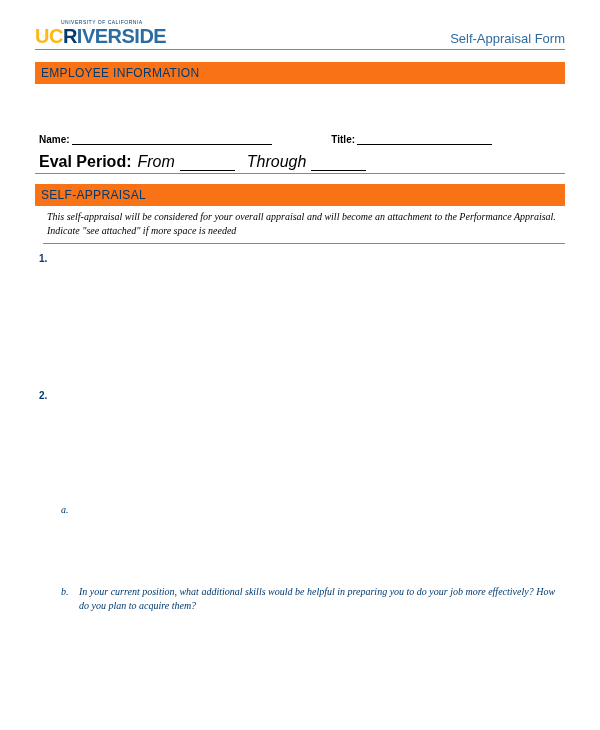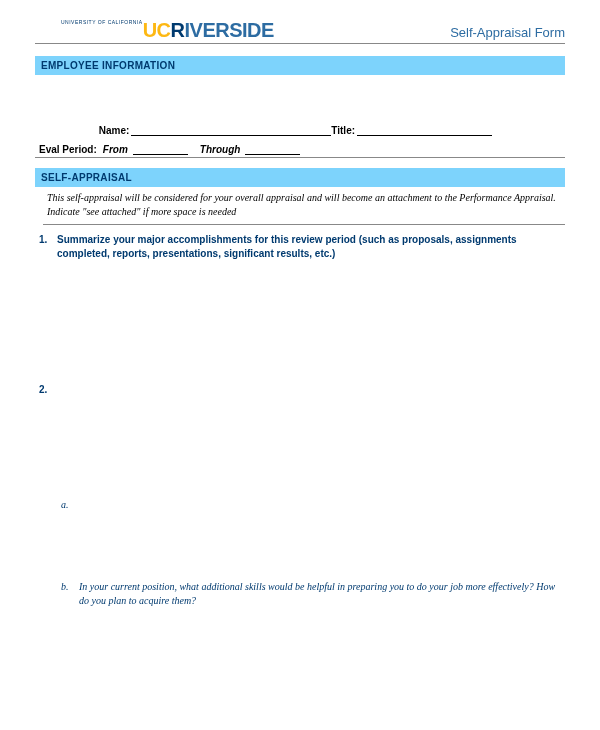--- a/index.html
+++ b/index.html
@@ -16,21 +16,21 @@
   .header-row {
     display: flex;
     justify-content: space-between;
     align-items: flex-end;
     border-bottom: 1px solid #888;
     padding-bottom: 3px;
     margin-bottom: 12px;
   }
   .logo {
     display: flex;
-    flex-direction: row;
+    flex-direction: column;
     line-height: 1;
   }
   .logo-top {
     font-size: 5px;
     color: #003a6f;
     letter-spacing: 0.5px;
     margin-bottom: 1px;
     padding-left: 26px;
   }
   .logo-main {
@@ -40,24 +40,24 @@
   }
   .logo-uc { color: #fdb813; }
   .logo-r { color: #003a6f; }
   .logo-rest { color: #2d6ca2; }
   .form-title {
     color: #2d6ca2;
     font-size: 13px;
     font-weight: normal;
   }
   .section-bar {
-    background: #7dd3fc;
+    background: #f97316;
     color: #003a6f;
-    font-weight: bold;
-    font-size: 10px;
+    font-weight: normal;
+    font-size: 12px;
     padding: 4px 6px;
     letter-spacing: 0.3px;
   }
   .fields {
     display: flex;
     flex-wrap: wrap;
     border-bottom: 1px solid #888;
     padding: 6px 4px 2px 4px;
     row-gap: 8px;
   }
@@ -69,28 +69,28 @@
     display: flex;
     align-items: flex-end;
     font-size: 10px;
   }
   .field-label { font-weight: bold; white-space: nowrap; }
   .blank {
     border-bottom: 1px solid #000;
     height: 11px;
     margin-left: 2px;
   }
-  .field.name { flex: 0 0 56%; justify-content: flex-end; }
+  .field.name { flex: 0 0 56%; }
   .field.name .blank { flex: 1; max-width: 200px; }
   .field.title { flex: 0 0 44%; margin-top: 44px; }
   .field.title .blank { flex: 1; max-width: 135px; }
   .field.dept { flex: 0 0 52%; }
   .field.dept .blank { flex: 1; max-width: 200px; }
-  .field.eval { flex: 0 0 48%; font-size: 10px; }
-  .field.eval .mini { font-style: italic; font-weight: bold; margin: 0 3px 0 6px; }
+  .field.eval { flex: 0 0 48%; font-size: 16px; }
+  .field.eval .mini { font-style: italic; font-weight: normal; margin: 0 3px 0 6px; }
   .field.eval .blank { width: 55px; margin-right: 6px; }
   .instruction {
     font-style: italic;
     font-family: "Times New Roman", serif;
     font-size: 10px;
     padding: 4px 4px 6px 4px;
     border-bottom: 1px solid #888;
     line-height: 1.35;
     margin-left: 8px;
   }
@@ -162,21 +162,20 @@
 </div>
 
 <div class="section-gap"></div>
 
 <div class="section-bar">SELF-APPRAISAL</div>
 
 <div class="instruction">This self-appraisal will be considered for your overall appraisal and will become an attachment to the Performance Appraisal. Indicate "see attached" if more space is needed</div>
 
 <div class="question">
   <span class="q-num">1.</span>
-  <span class="q-text">Summarize your major accomplishments for this review period (such as proposals, assignments completed, reports, presentations, significant results, etc.)</span>
 </div>
 <div class="spacer-lg"></div>
 
 <div class="question">
   <span class="q-num">2.</span>
 </div>
 <div class="spacer-md"></div>
 
 <div class="sub-question">
   <span class="sub-q-num">a.</span>

